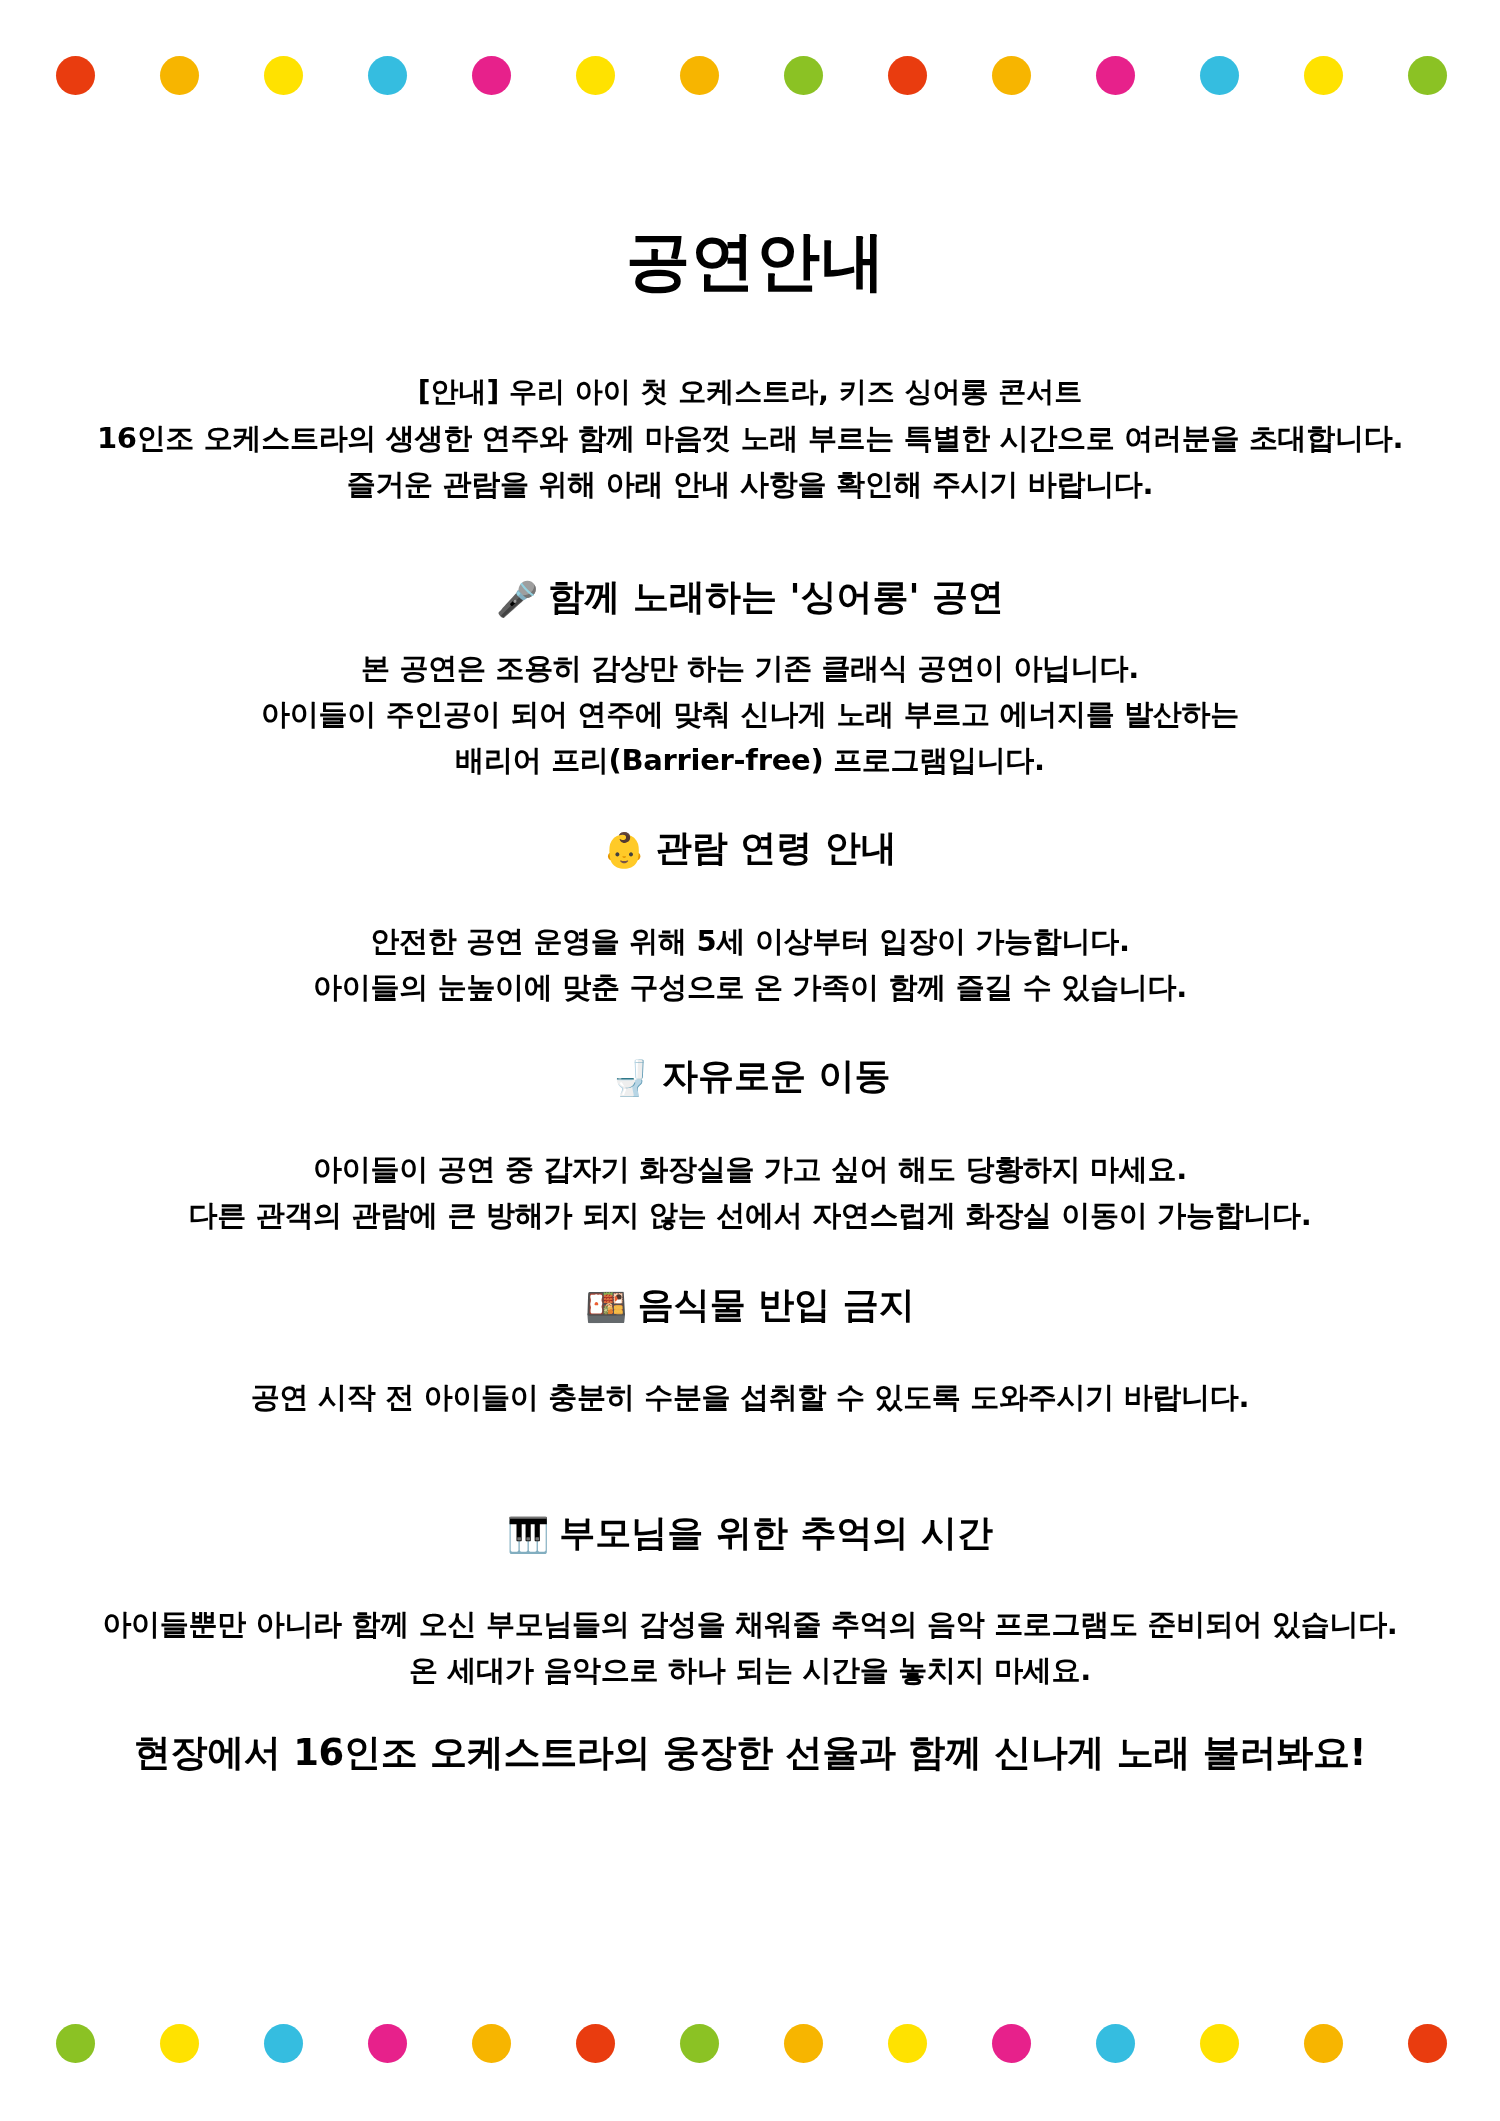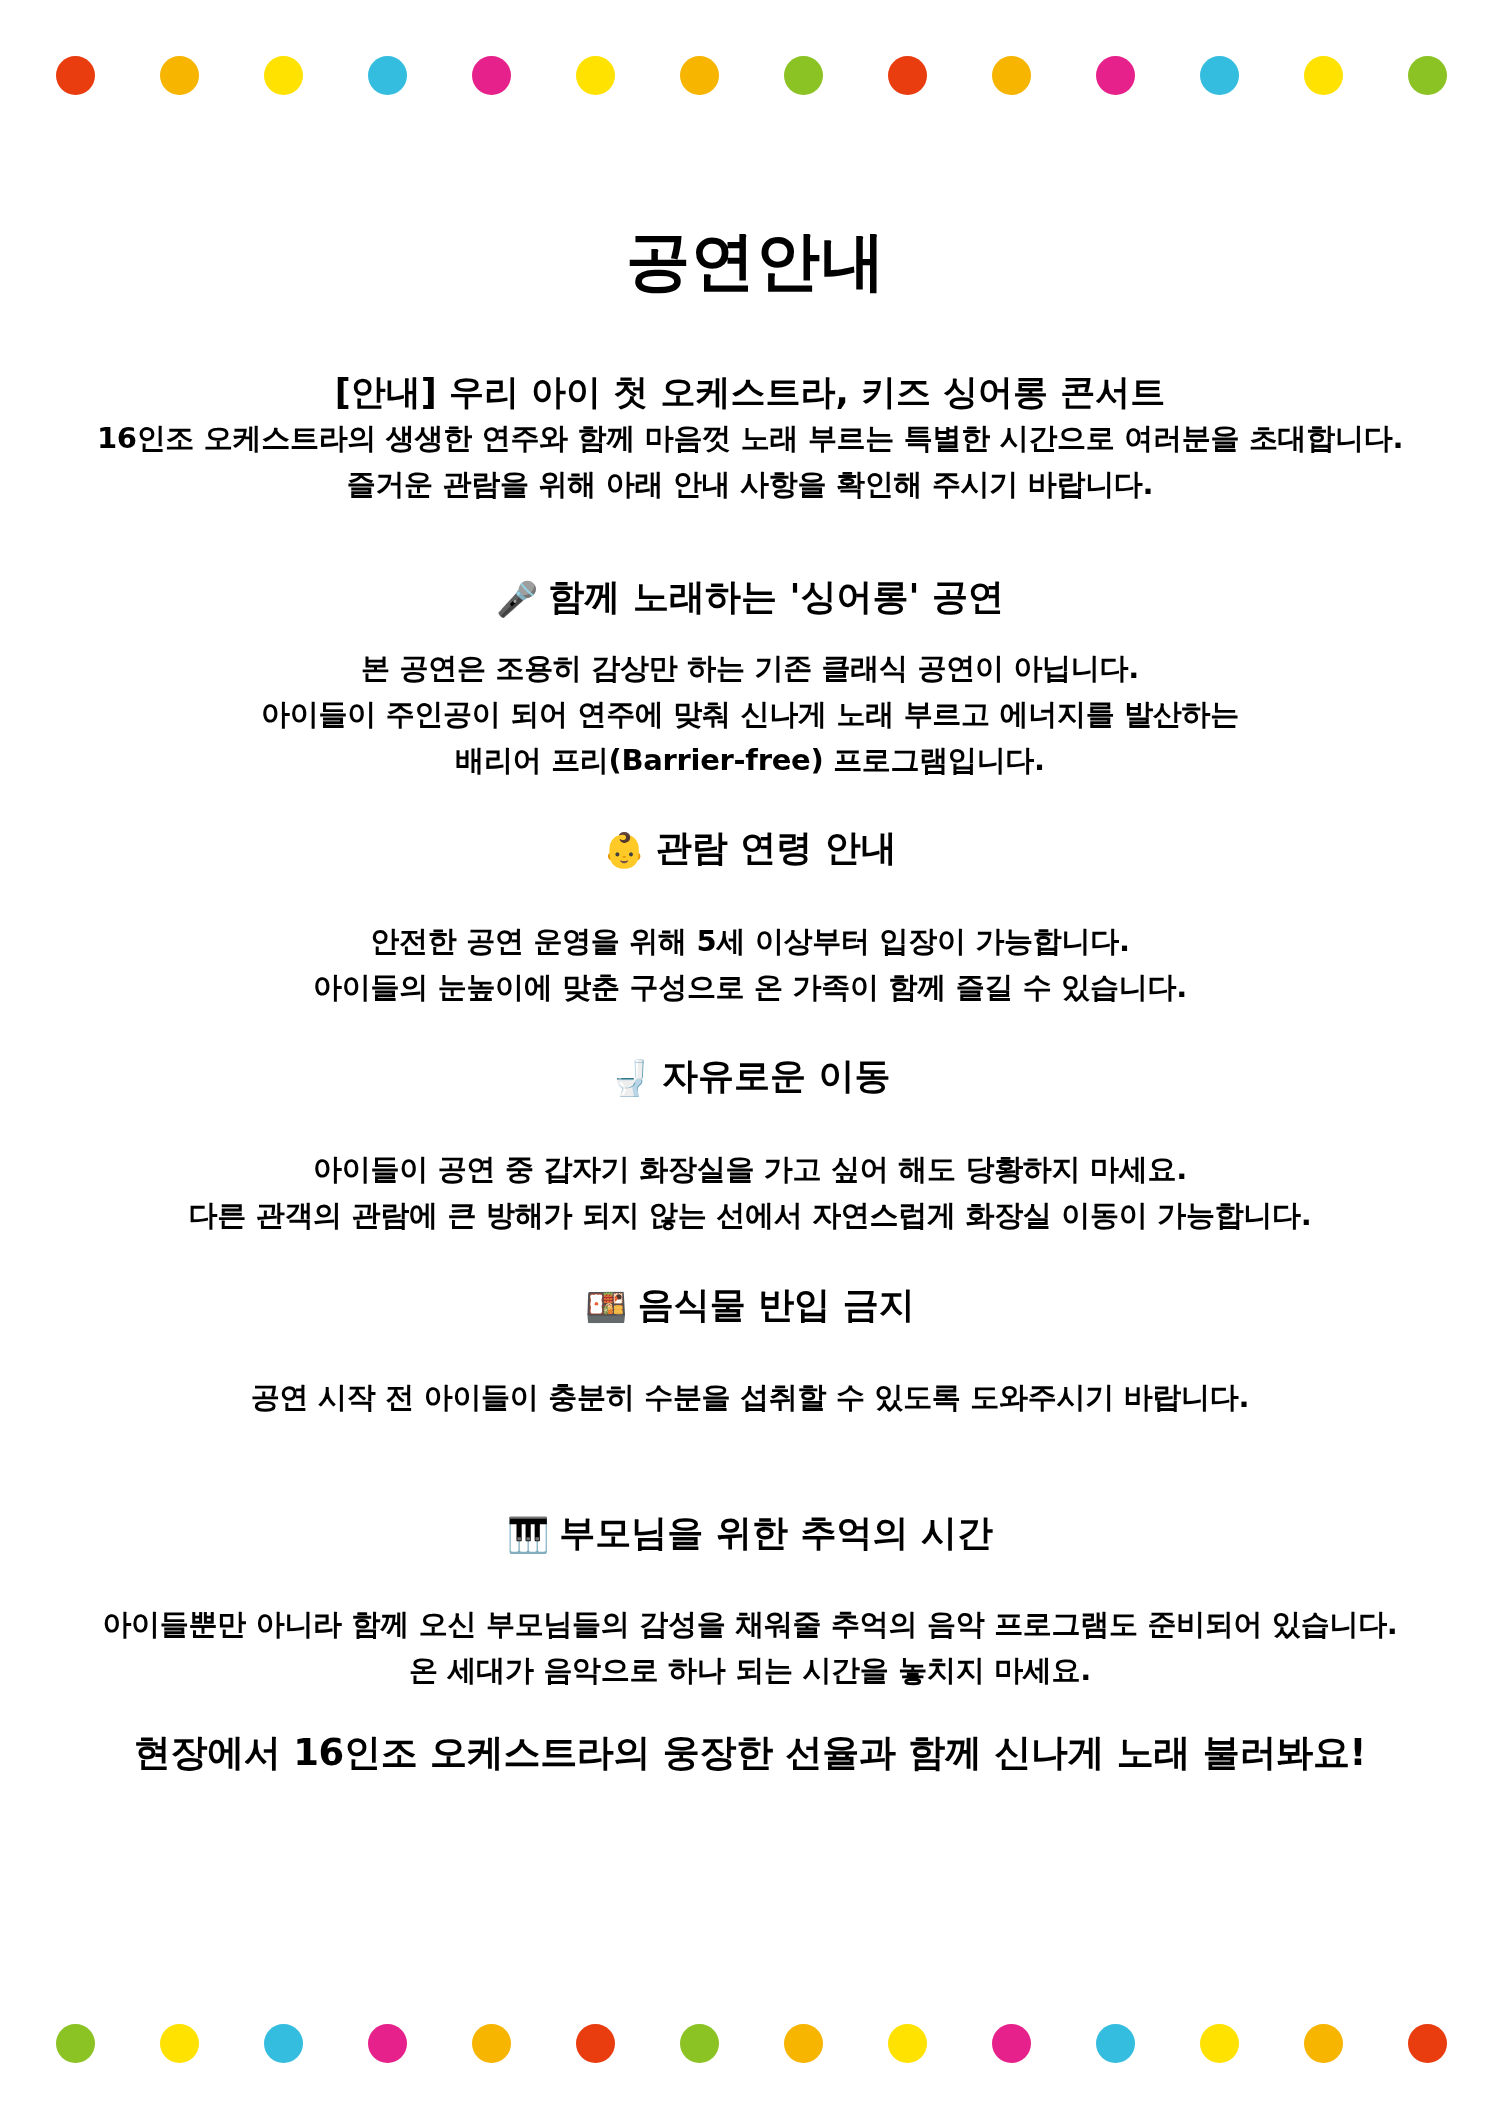--- a/index.html
+++ b/index.html
@@ -39,21 +39,21 @@
       white-space: nowrap;
     }
     .title {
       top: 212px;
       font-size: 64px;
       line-height: 86px;
       letter-spacing: 1px;
     }
     .intro-sub {
       top: 369px;
-      font-size: 35px;
+      font-size: 28px;
       line-height: 46px;
     }
     .intro-line {
       font-size: 29px;
       line-height: 46px;
       letter-spacing: -0.3px;
     }
     .section-header {
       font-size: 36px;
       line-height: 50px;

